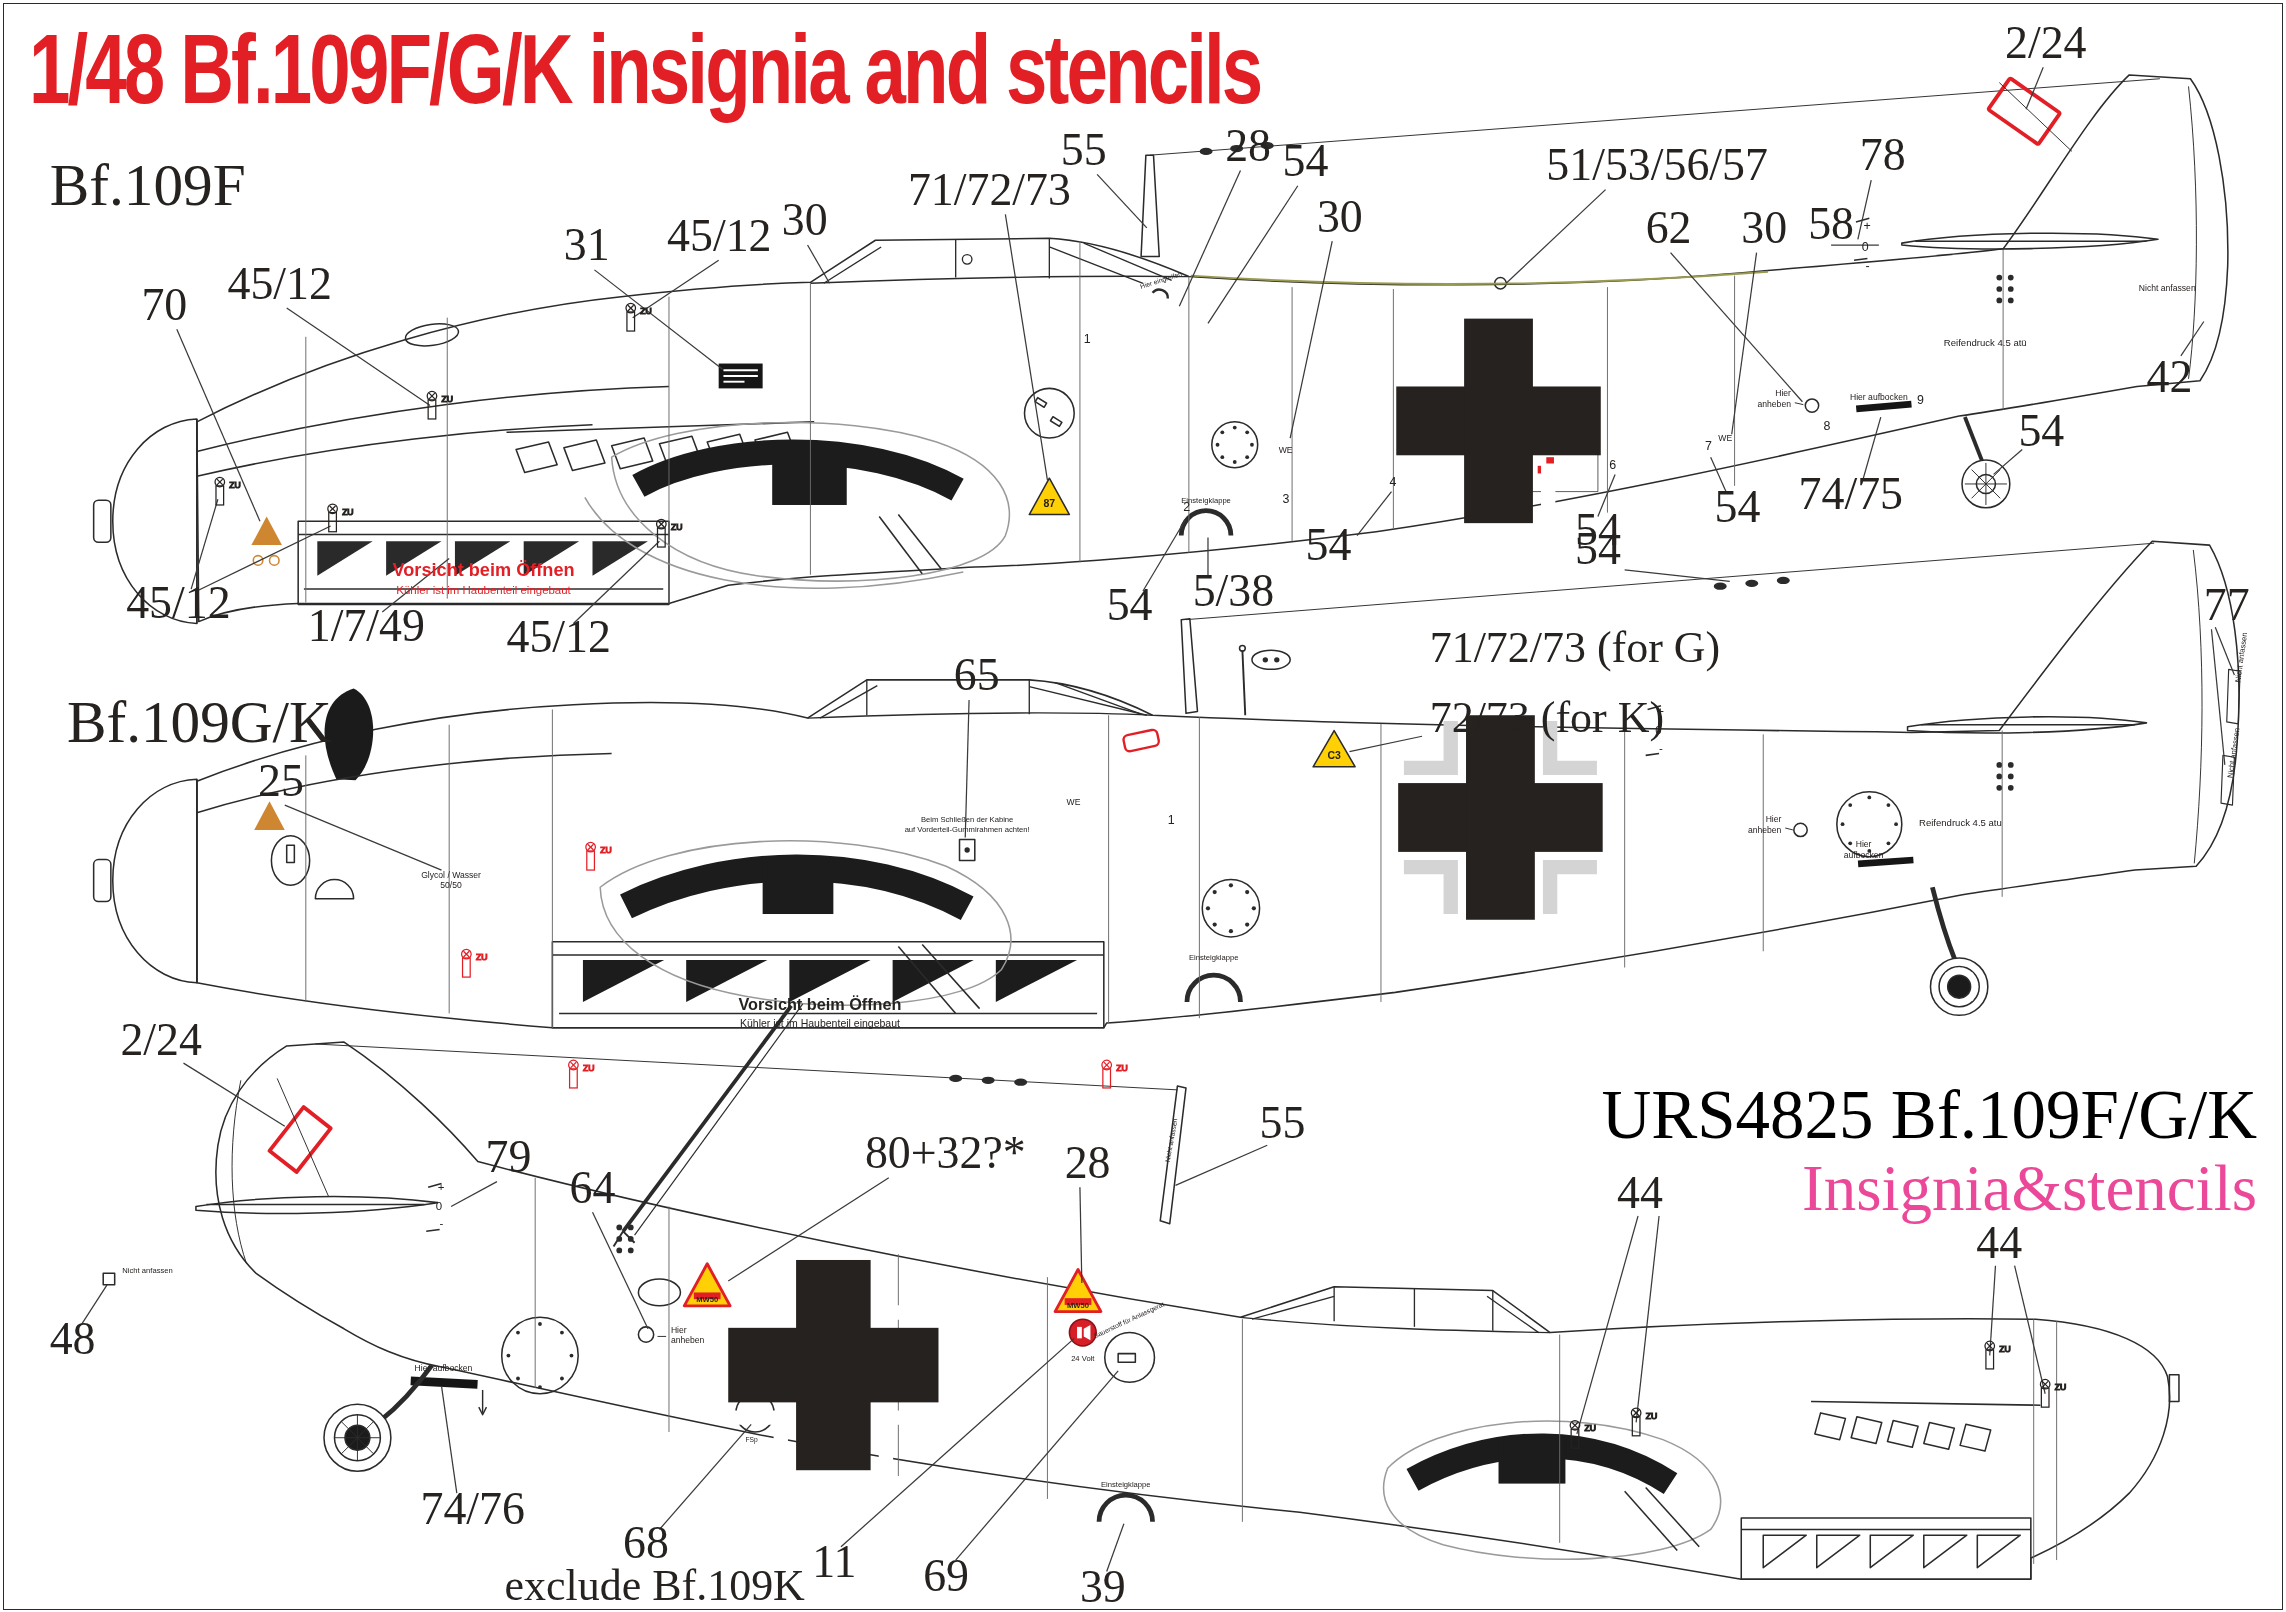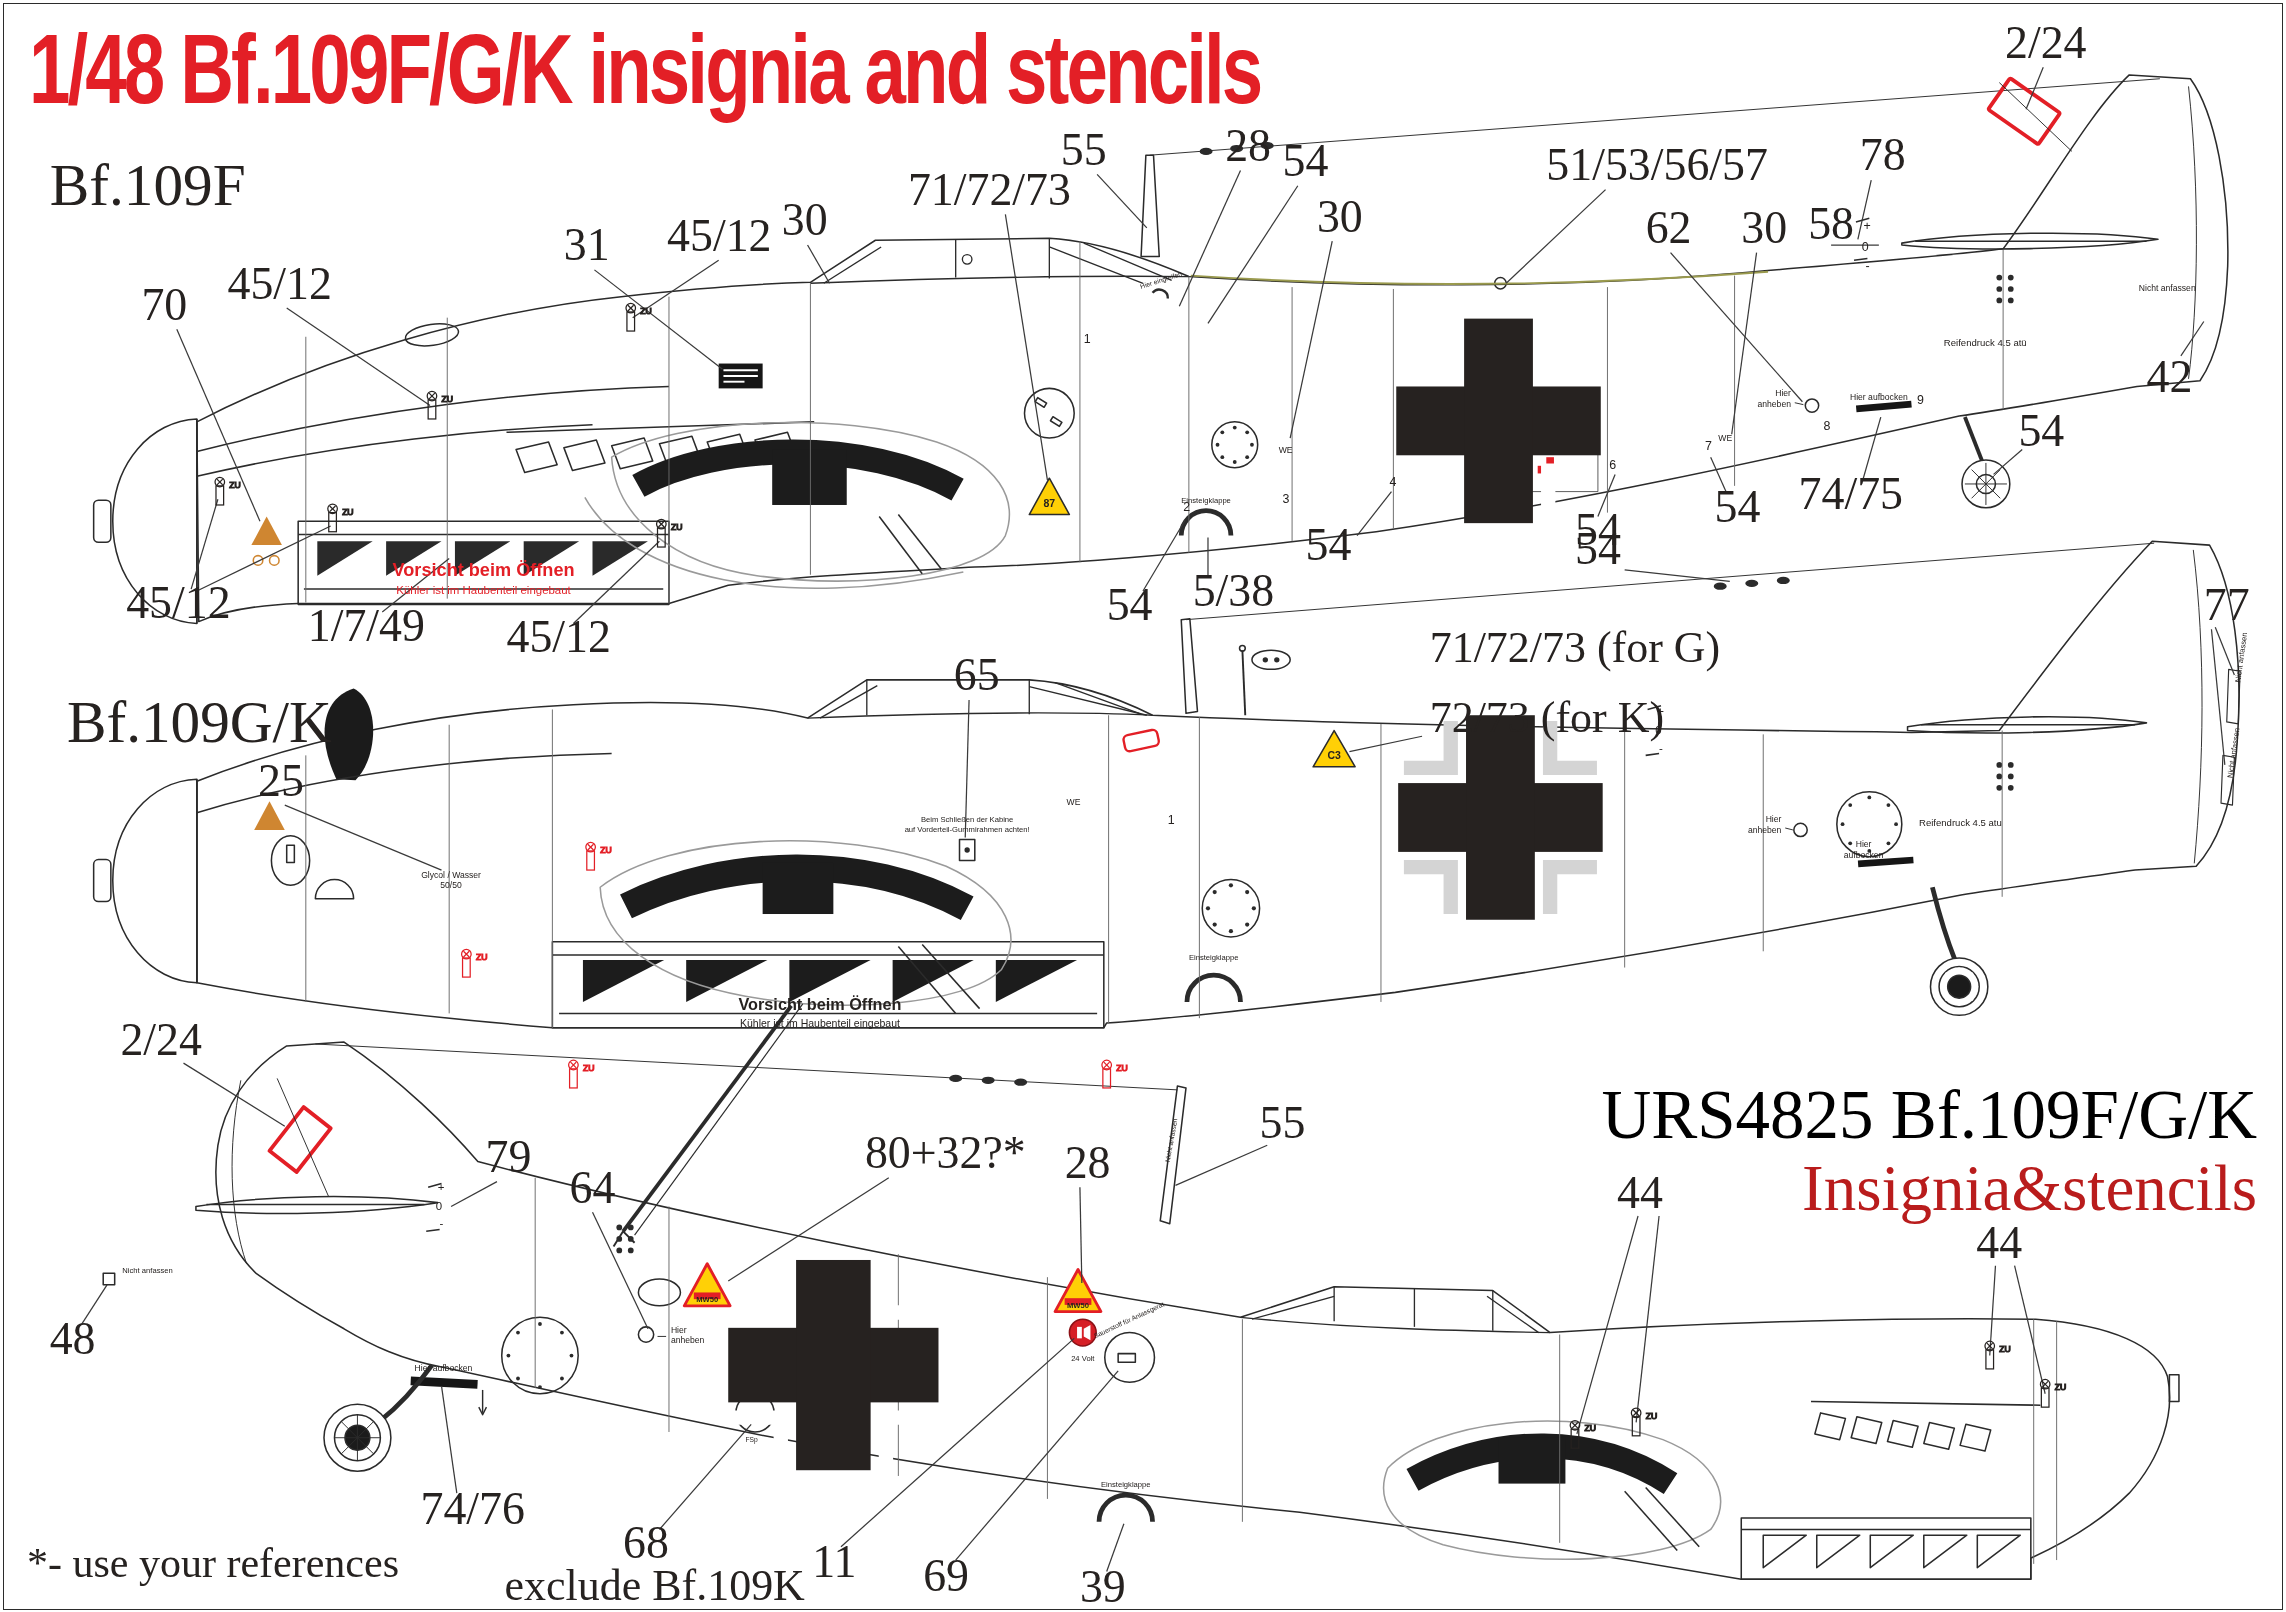--- a/index.html
+++ b/index.html
@@ -5,21 +5,21 @@
   html,body{margin:0;padding:0;background:#888;}
   .sheet{position:relative;width:2286px;height:1613px;background:#ffffff;overflow:hidden;
          font-family:"Liberation Serif",serif;}
   .frame{position:absolute;left:2.9px;top:2.9px;right:2.9px;bottom:2.9px;border:1.4px solid #2b2b2b;pointer-events:none;}
   .title{position:absolute;left:29px;top:13.4px;font-family:"Liberation Sans",sans-serif;
          font-weight:bold;font-size:98px;letter-spacing:-3.8px;color:var(--red);
          transform:scaleX(0.76);transform-origin:left top;white-space:nowrap;}
   .brand-url{position:absolute;right:32.5px;top:1013px;font-family:"Liberation Serif",serif;
          font-weight:bold;font-size:59px;color:var(--red);white-space:nowrap;}
   .brand-code{position:absolute;right:29px;top:1076px;font-size:69px;color:#000000;white-space:nowrap;}
-  .brand-sub{position:absolute;right:29px;top:1151px;font-size:65px;color:#b91c1c;white-space:nowrap;}
+  .brand-sub{position:absolute;right:29px;top:1151px;font-size:65px;color:#ec4899;white-space:nowrap;}
   .footnote{position:absolute;left:27px;top:1539px;font-size:42px;color:#262220;white-space:nowrap;}
   svg{position:absolute;left:0;top:0;}
   svg text{user-select:none;}
 </style>
 </head>
 <body>
 
 <div class="sheet">
   <svg id="plate" width="2286" height="1613" viewBox="0 0 2392 1687">
 
@@ -691,16 +691,15 @@
             <line x1="2143" y1="1445" x2="2137" y2="1451"></line>
             <text x="2150" y="1454" font-size="9" font-family="&quot;Liberation Sans&quot;, sans-serif" fill="#262220" text-anchor="start">ZU</text>
           </g>
         </g>
       </g>
     </svg>
 
   <div class="title">1/48 Bf.109F/G/K insignia and stencils</div>
   <div class="brand-code">URS4825 Bf.109F/G/K</div>
   <div class="brand-sub">Insignia&amp;stencils</div>
-  <div class="footnote">*- use your references</div>
   <div class="frame"></div>
 </div>
 
 
 </body></html>

